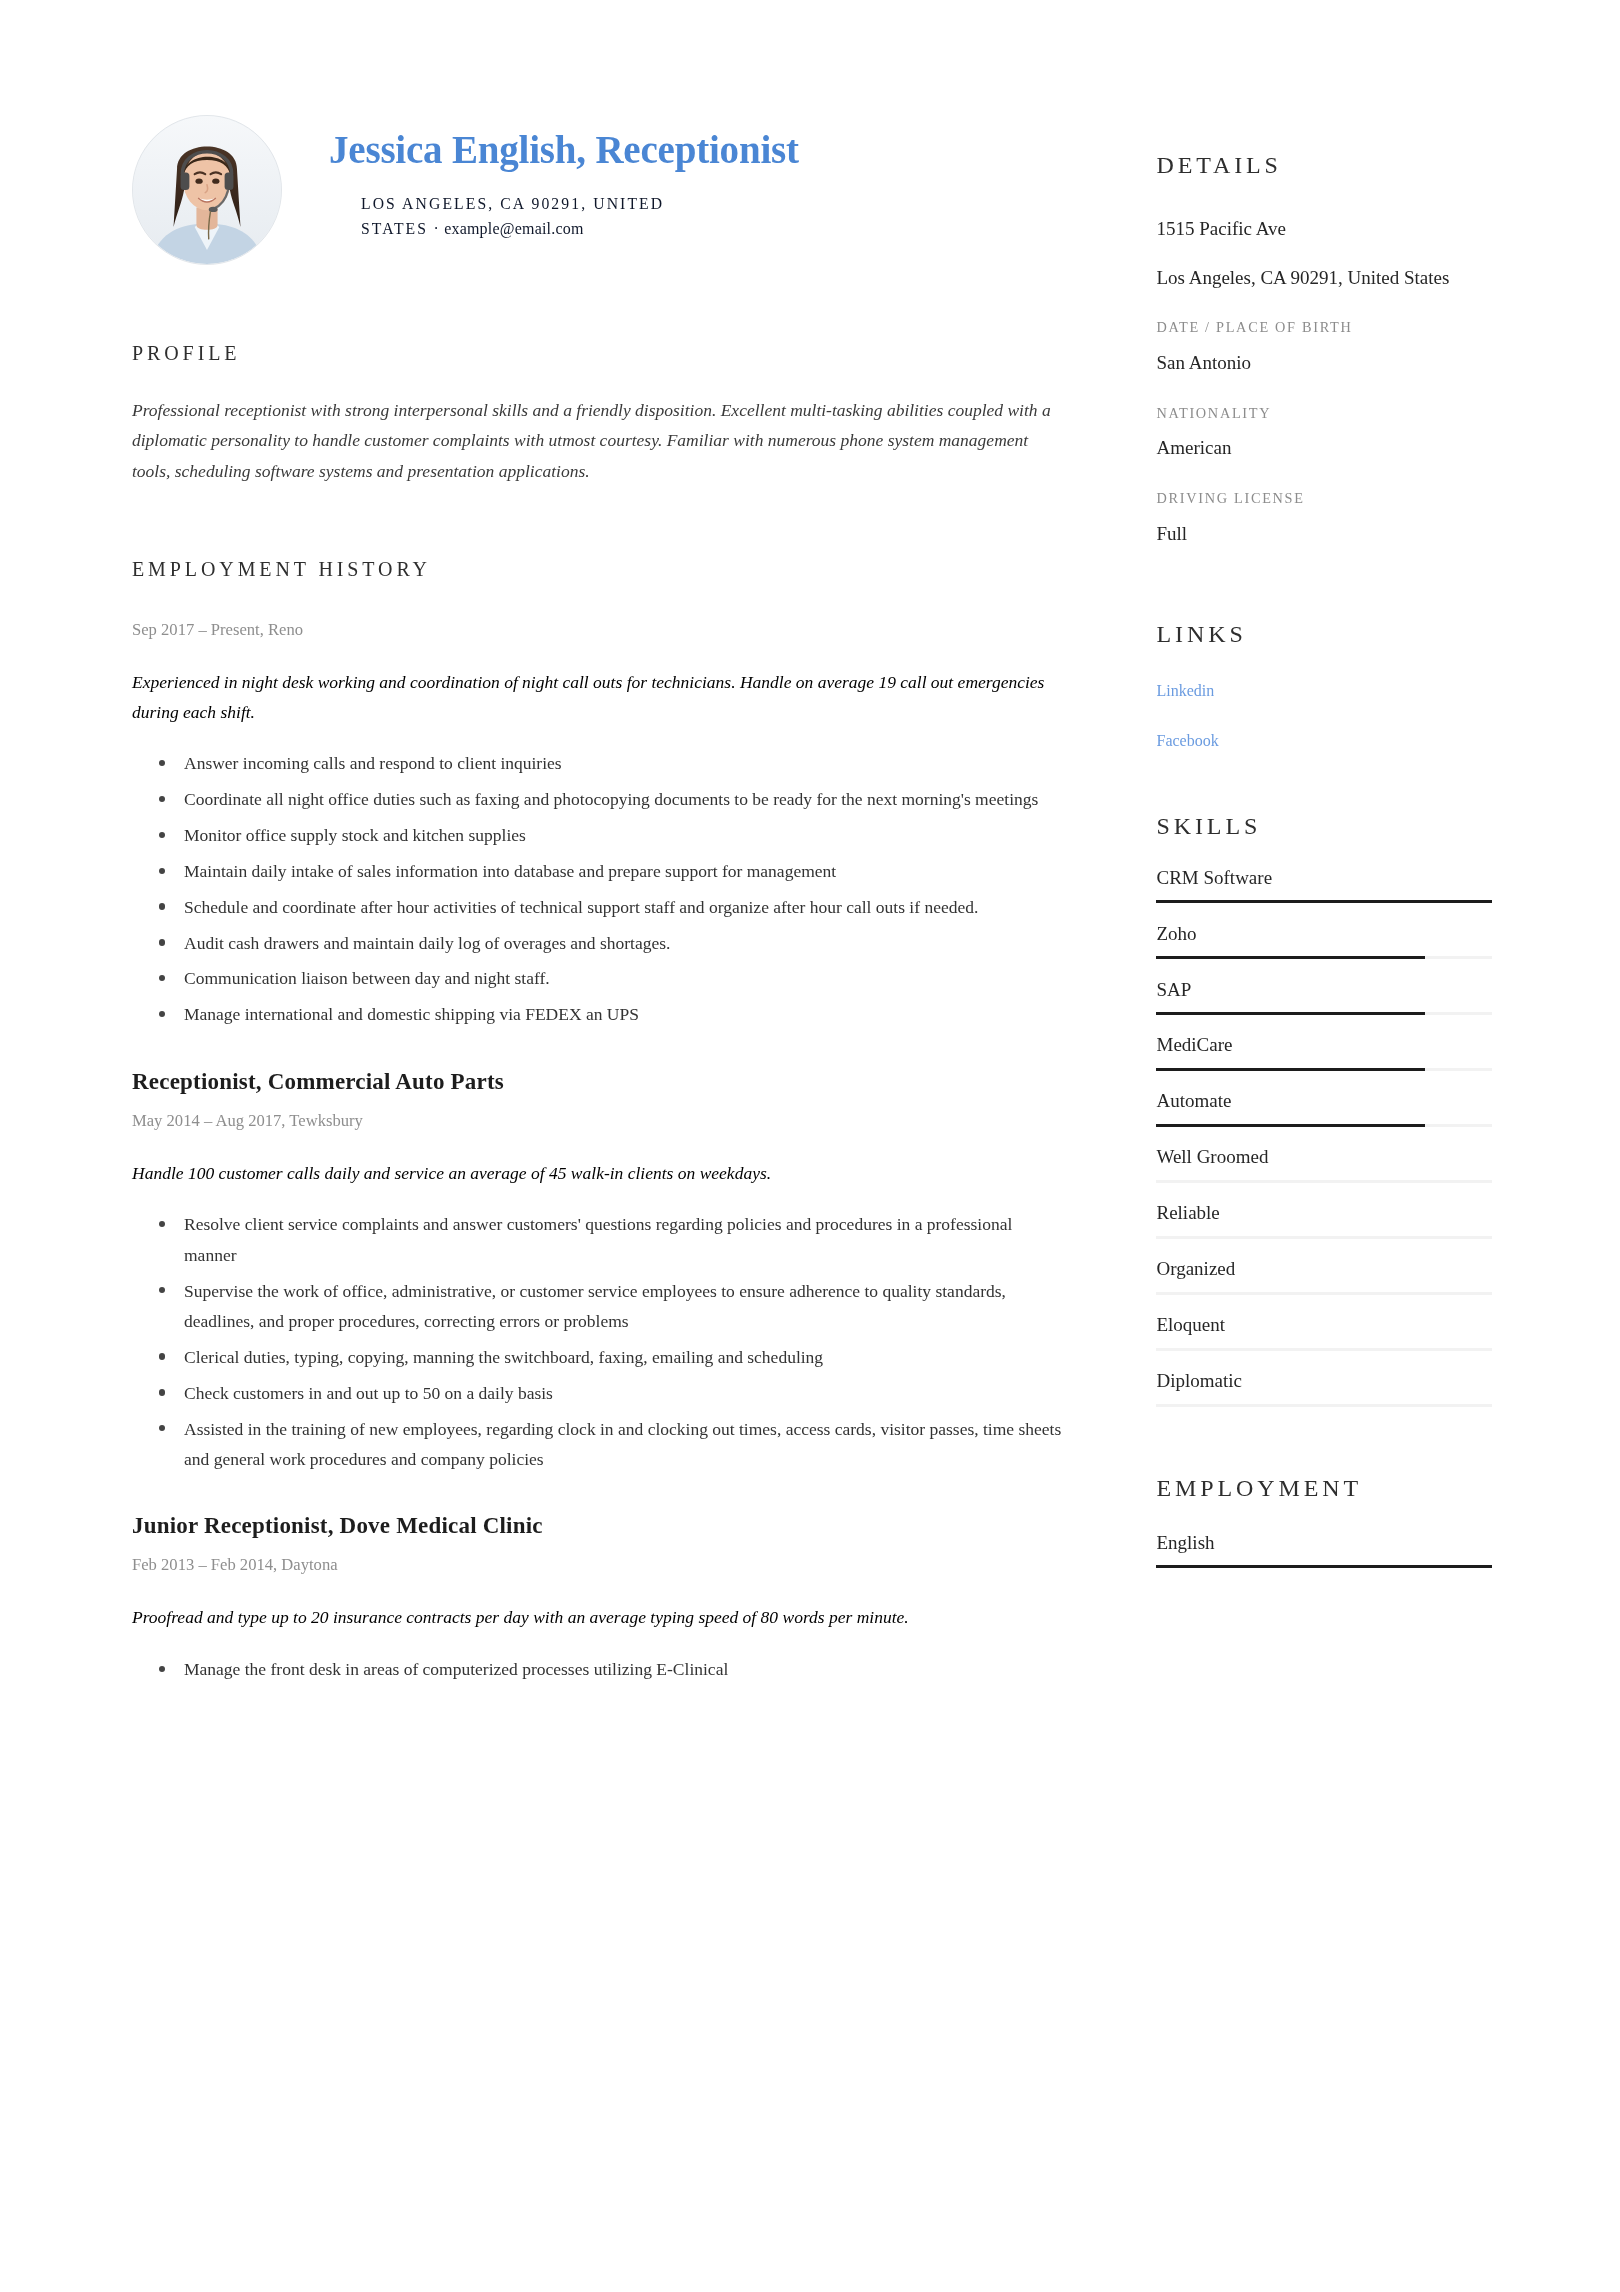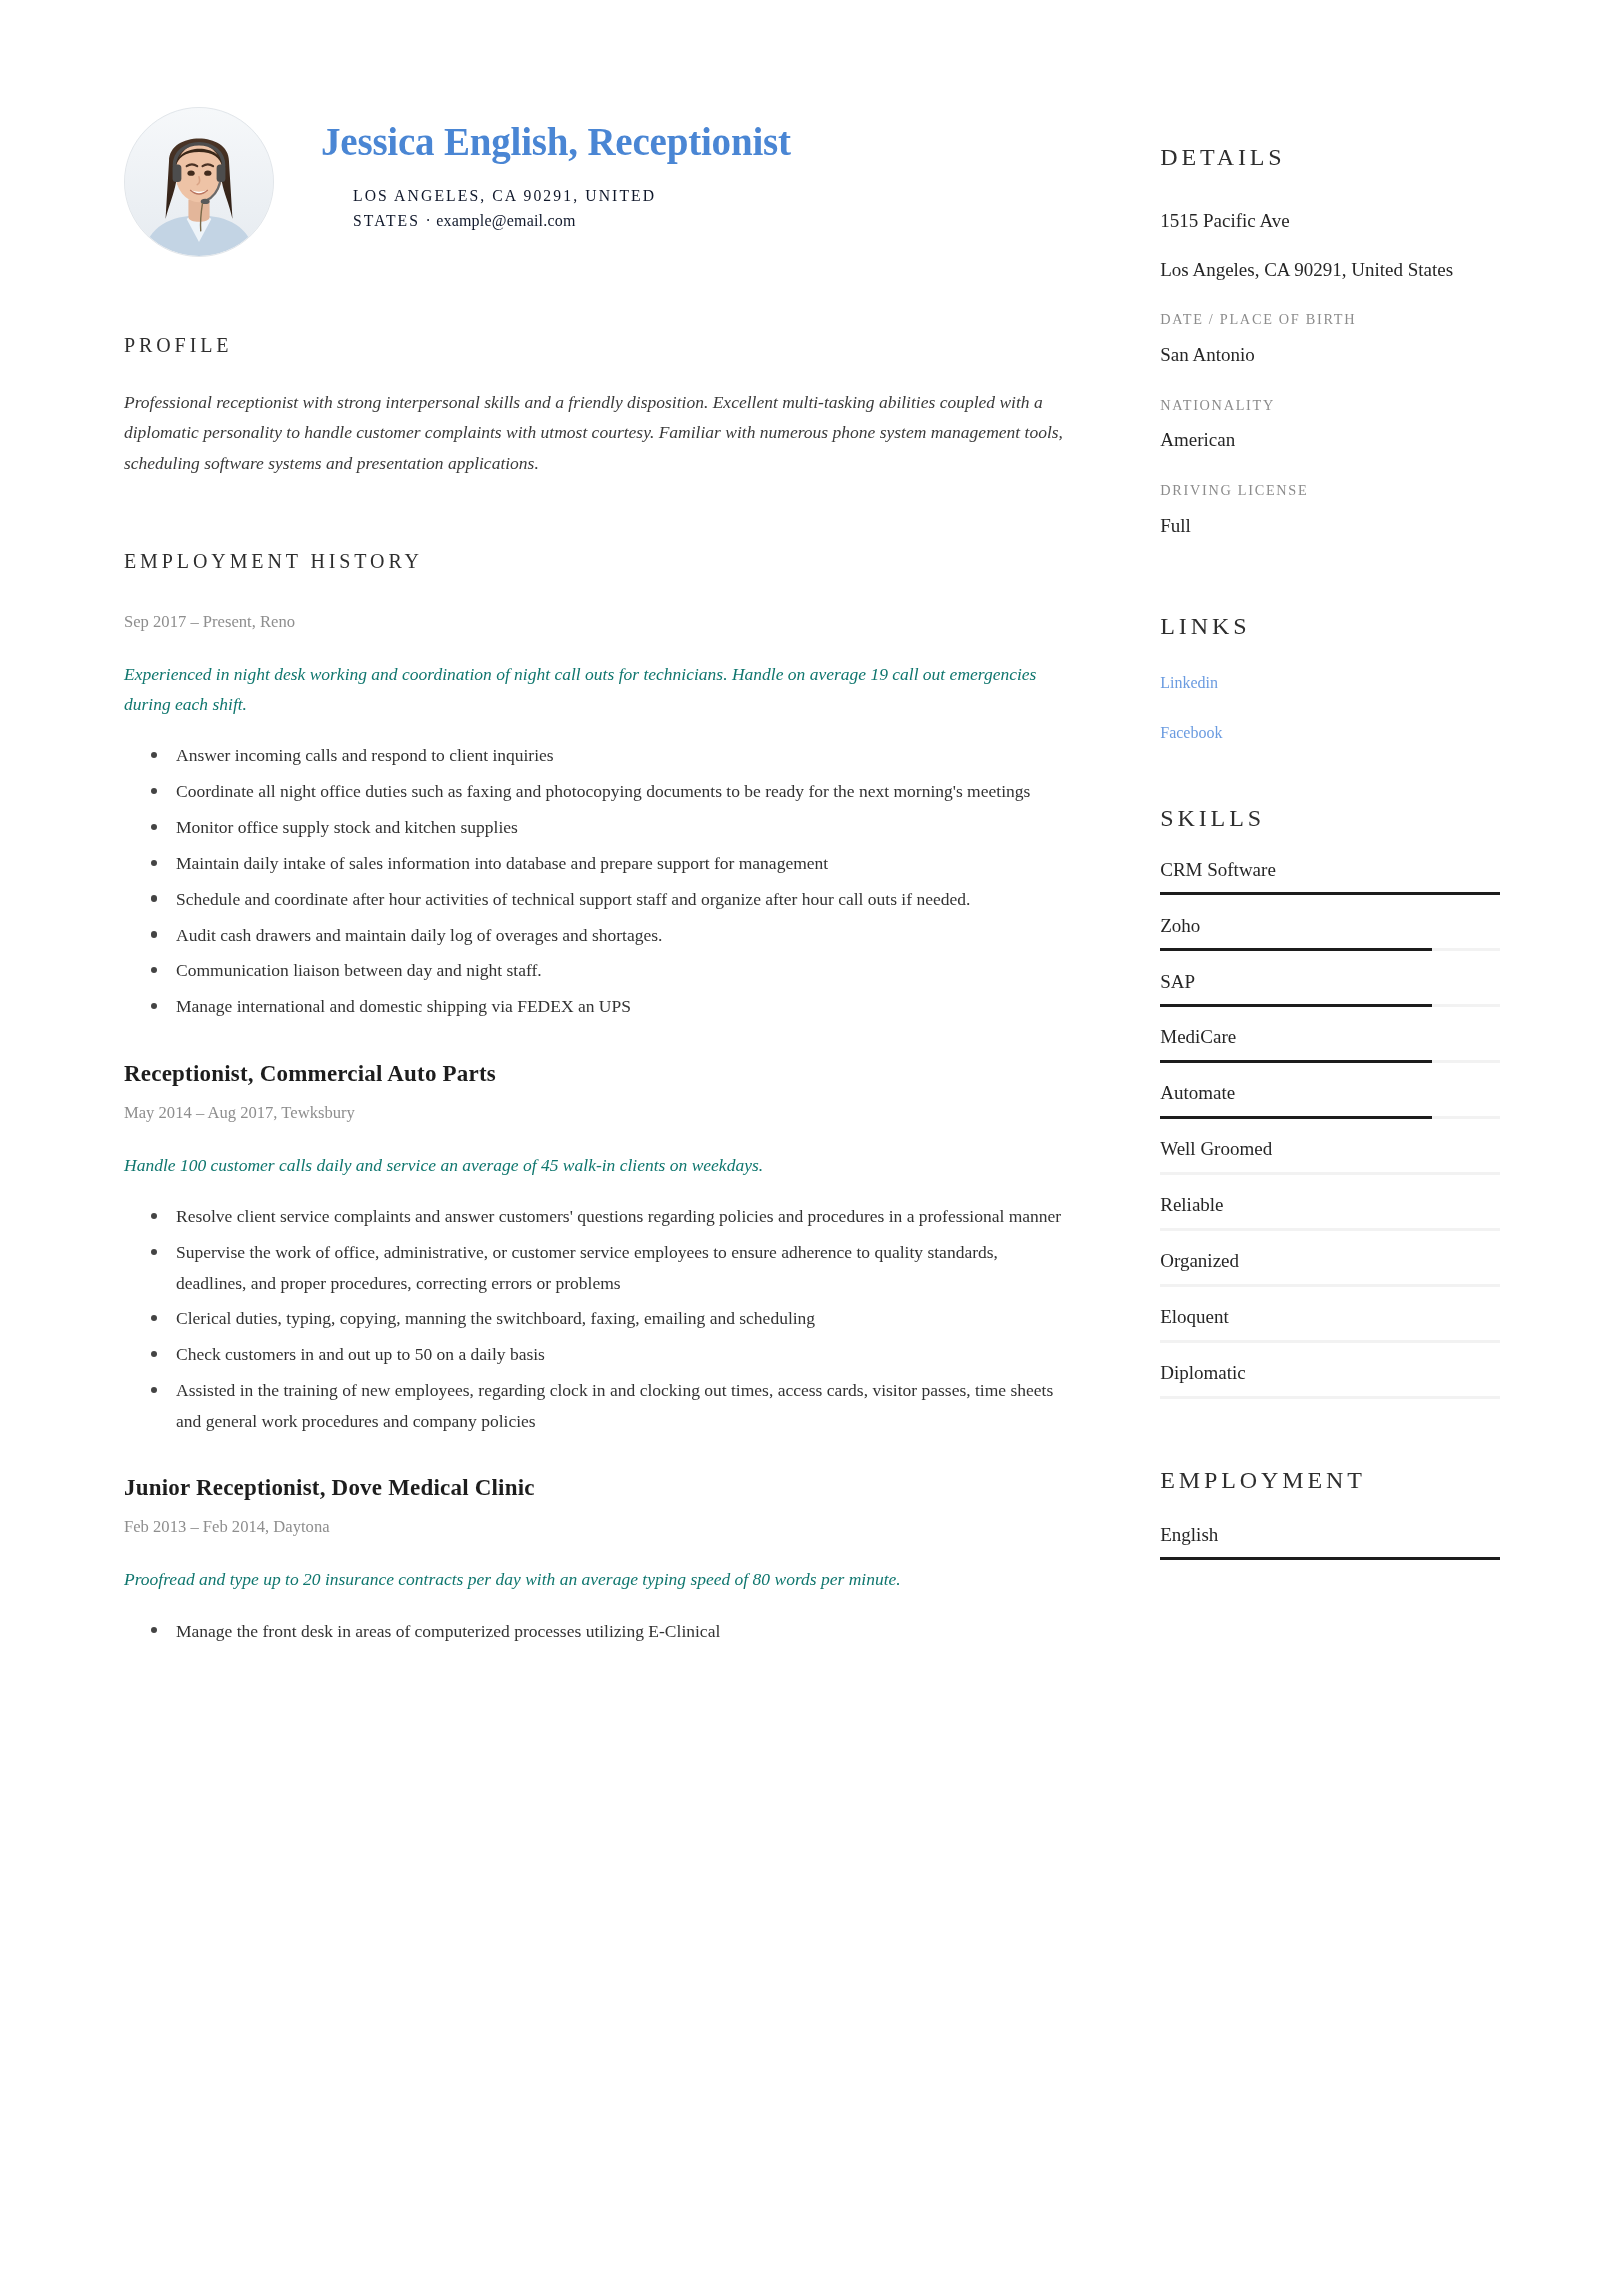--- a/index.html
+++ b/index.html
@@ -16,21 +16,21 @@
     position: relative;
     overflow: hidden;
   }
 
   .page {
     width: 1620px;
     height: 2174px;
     background: #fff;
     position: relative;
     display: flex;
-    padding: 8px;
+    padding: 16px;
   }
 
   
   .main-col {
     width: 1124px;
     padding: 99px 54px 0 116px;
   }
 
   .header-row {
     display: flex;
@@ -111,21 +111,21 @@
   .job-meta {
     font-size: 16.6px;
     color: #8e8e8e;
     margin-bottom: 27px;
   }
 
   .job-summary {
     font-style: italic;
     font-size: 17.5px;
     line-height: 1.72;
-    color: #0f766e;
+    color: #000000;
     max-width: 949px;
     margin-bottom: 21.5px;
   }
 
   ul.duties {
     list-style: none;
     margin: 0 0 39px 0;
     padding: 0;
   }
   ul.duties li {

